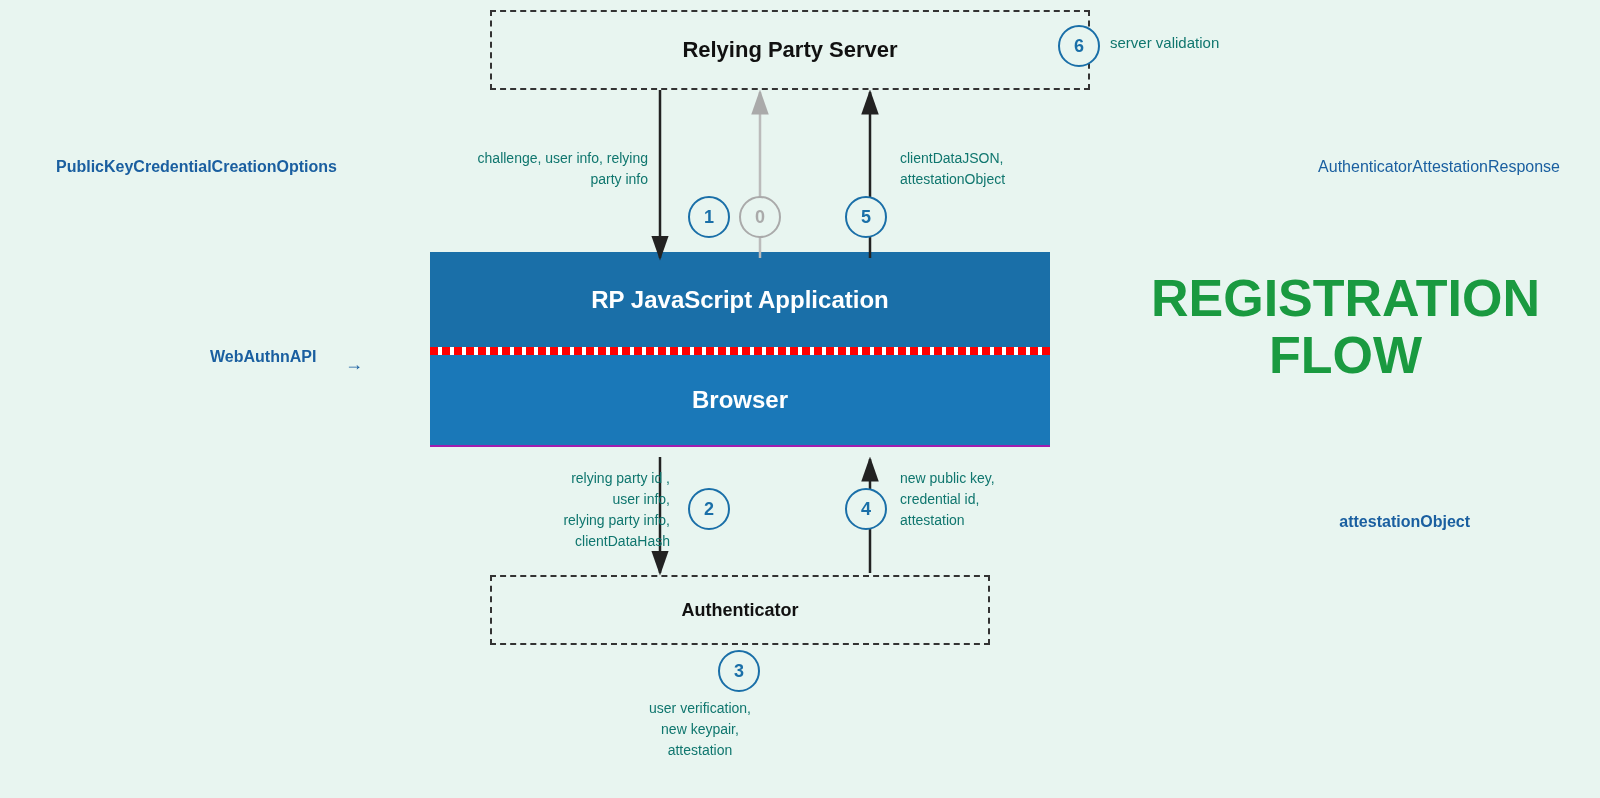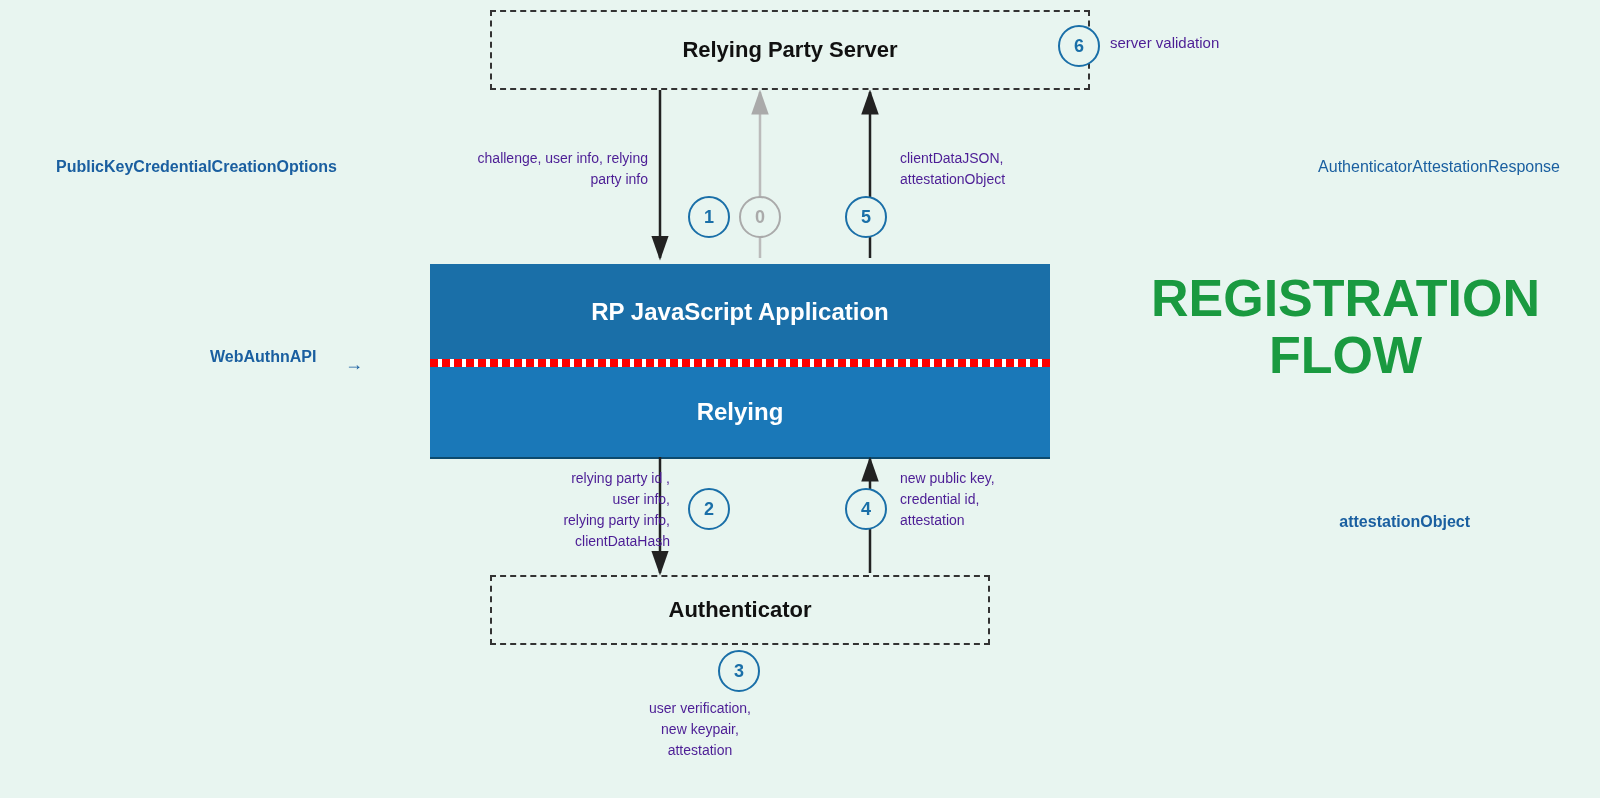--- a/index.html
+++ b/index.html
@@ -34,25 +34,25 @@
 
     .rp-server-title {
       font-size: 22px;
       font-weight: bold;
       color: #111;
     }
 
     
     .browser-outer-box {
       position: absolute;
-      top: 264px;
+      top: 252px;
       left: 430px;
       width: 620px;
       height: 195px;
-      background-color: #0c4a6e;
+      background-color: #a21caf;
       border: none;
     }
 
     .js-app-section {
       background-color: #1a6fa8;
       height: 95px;
       display: flex;
       align-items: center;
       justify-content: center;
       position: relative;
@@ -94,21 +94,21 @@
       left: 490px;
       width: 500px;
       height: 70px;
       border: 2px dashed #333;
       display: flex;
       align-items: center;
       justify-content: center;
     }
 
     .authenticator-title {
-      font-size: 22px;
+      font-size: 18px;
       font-weight: bold;
       color: #111;
     }
 
     
     .step-circle {
       position: absolute;
       width: 42px;
       height: 42px;
       border-radius: 50%;
@@ -132,21 +132,21 @@
       position: absolute;
       top: 0; left: 0;
       width: 1600px;
       height: 798px;
       pointer-events: none;
     }
 
     
     .label {
       position: absolute;
-      color: #4c1d95;
+      color: #0f766e;
       font-size: 14px;
       line-height: 1.5;
       text-align: center;
     }
 
     .label-bold {
       font-weight: bold;
       color: #1a5fa0;
     }
 
@@ -186,21 +186,21 @@
   <div class="rp-server-box">
     <span class="rp-server-title">Relying Party Server</span>
   </div>
 
   <div class="browser-outer-box">
     <div class="js-app-section">
       <span class="js-app-title">RP JavaScript Application</span>
     </div>
     <div class="dashed-red-line"></div>
     <div class="browser-section">
-      <span class="browser-title">Relying</span>
+      <span class="browser-title">Browser</span>
     </div>
   </div>
 
   <div class="authenticator-box">
     <span class="authenticator-title">Authenticator</span>
   </div>
 
   <svg class="arrows-svg" xmlns="http://www.w3.org/2000/svg">
     <defs>
       <marker id="arrowhead-dark" markerWidth="10" markerHeight="7" refX="9" refY="3.5" orient="auto">

